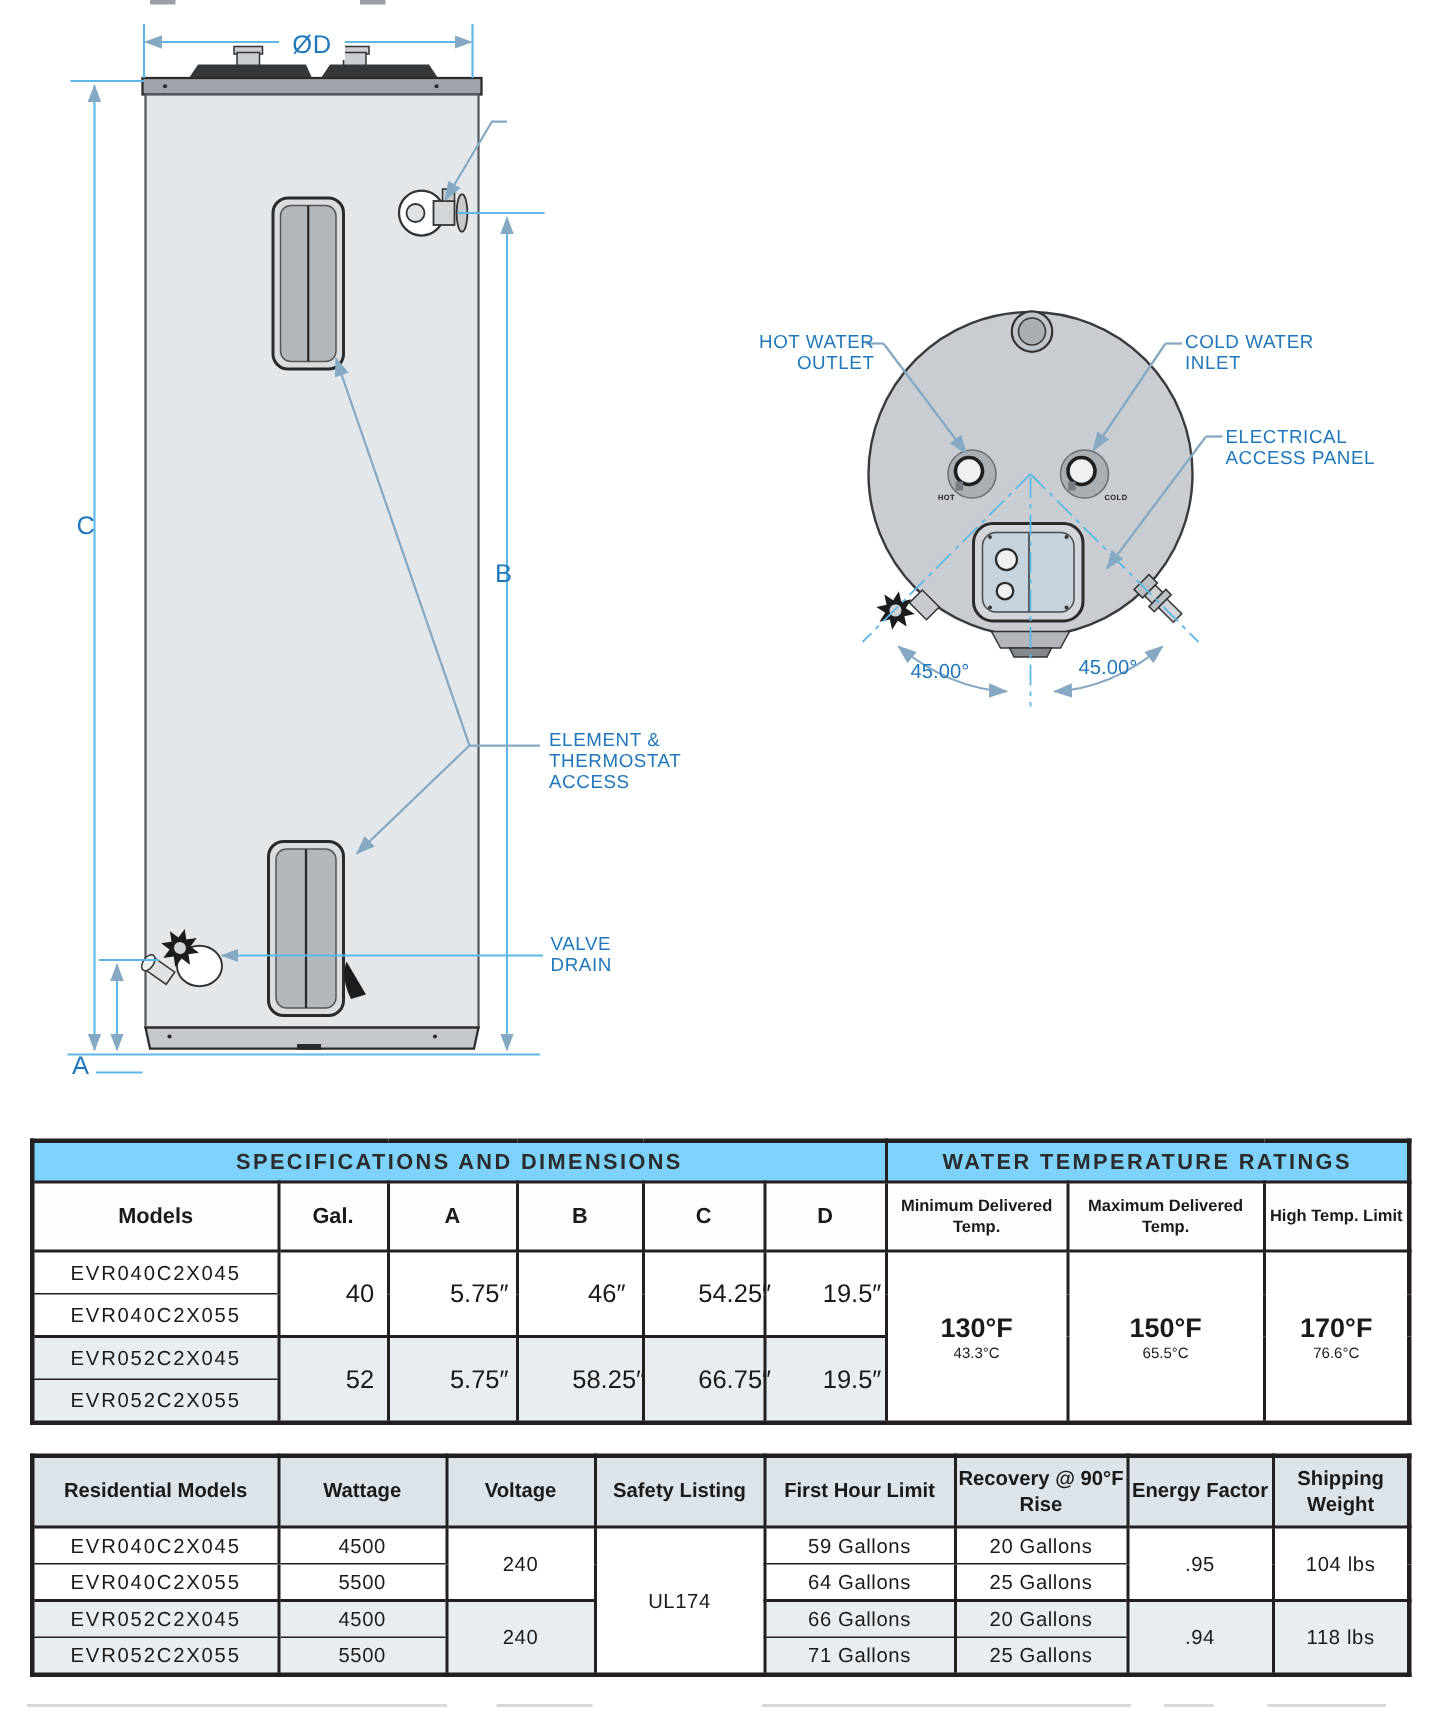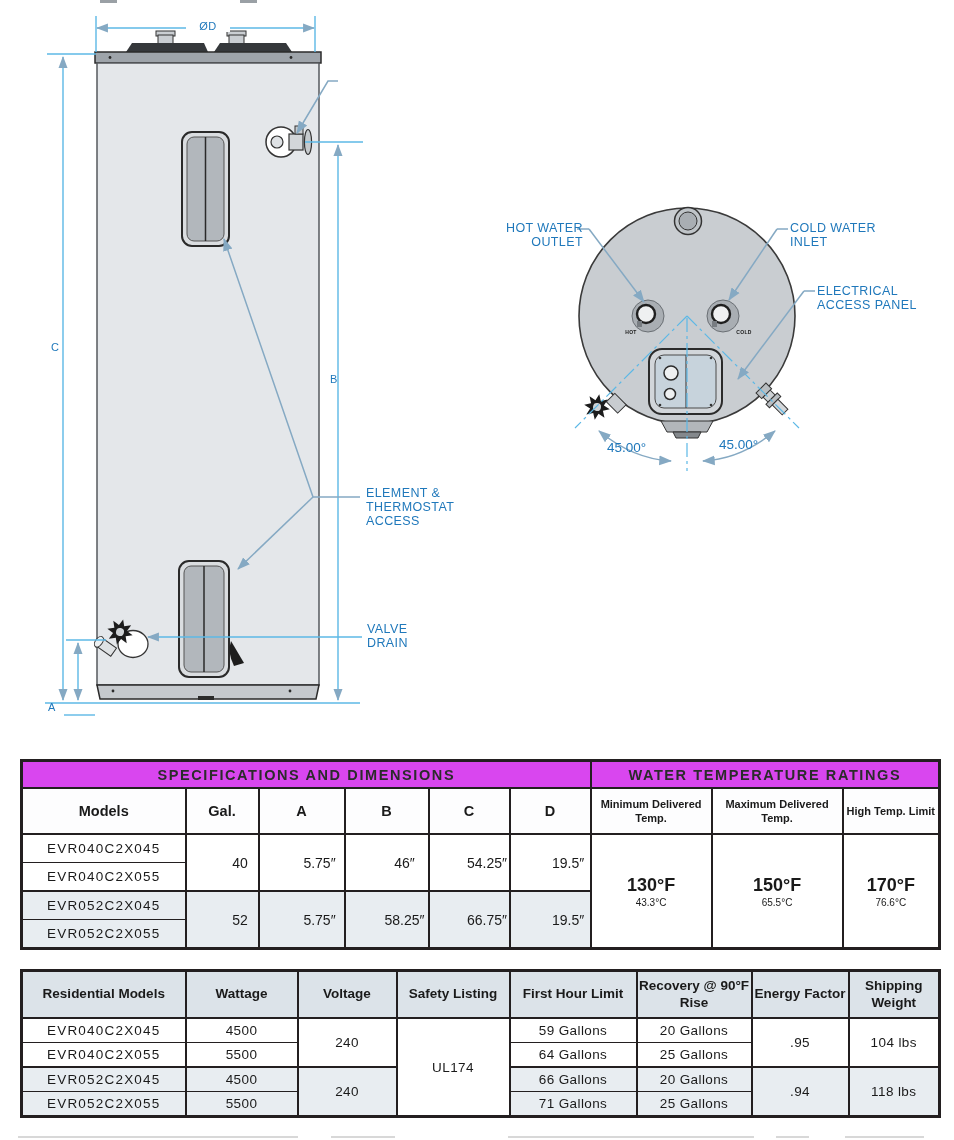--- a/index.html
+++ b/index.html
@@ -4,40 +4,40 @@
 <style>
   html,body{margin:0;padding:0;background:#fff;}
   #page{position:relative;width:954px;height:1140px;background:#fff;overflow:hidden;
         font-family:"Liberation Sans",sans-serif;}
   svg{position:absolute;left:0;top:0;}
 
   
   .lbl{position:absolute;font-family:"Liberation Sans",sans-serif;font-size:12.5px;
        line-height:1.12;color:#1f78bb;letter-spacing:.4px;white-space:normal;}
   .lbl.right{text-align:right;}
-  .dimletter{position:absolute;font-family:"Liberation Sans",sans-serif;font-size:11px;
+  .dimletter{position:absolute;font-family:"Liberation Sans",sans-serif;font-size:17px;
        color:#1f78bb;letter-spacing:.5px;}
   .odlabel{background:#fff;padding:0 5px;text-align:center;}
   .portlbl{position:absolute;font-family:"Liberation Sans",sans-serif;font-size:5px;
        font-weight:bold;color:#1a1a1a;text-align:center;letter-spacing:.3px;}
   .angle{position:absolute;font-family:"Liberation Sans",sans-serif;font-size:13.5px;
        color:#1f78bb;text-align:left;}
 
   
   table{position:absolute;border-collapse:collapse;table-layout:fixed;background:#fff;
         font-family:"Liberation Sans",sans-serif;color:#1a1a1a;border:3px solid #231f20;}
   td,th{border:2px solid #231f20;text-align:center;vertical-align:middle;padding:0;}
-  .title-cell{background:#d946ef;font-size:14.5px;font-weight:bold;letter-spacing:1.6px;
+  .title-cell{background:#7dd3fc;font-size:14.5px;font-weight:bold;letter-spacing:1.6px;
         color:#2b2b2b;height:25px;}
   #spec-table th.colhead{background:#fdfdfe;font-size:14.5px;font-weight:bold;height:44px;}
   #spec-table th.smallhead{font-size:11px;line-height:1.3;}
   #elec-table th.colhead{background:#dce3e9;font-size:13.5px;font-weight:bold;
         line-height:1.25;height:45px;}
   .model-cell{font-size:13.5px;letter-spacing:1.2px;height:27px;}
-  .num-cell{font-size:14px;padding-left:36px;}
+  .num-cell{font-size:17px;padding-left:36px;}
   .shade{background:#e8edf1;}
   .bthin{border-bottom-width:1px;}
   .tthin{border-top-width:1px;}
   .temp-f{font-size:18px;font-weight:bold;}
   .temp-c{font-size:10px;margin-top:1px;}
   #elec-table td{font-size:13.5px;height:23px;letter-spacing:.4px;}
   #elec-table td.model-cell{letter-spacing:1.2px;}
 
   .faint{position:absolute;height:2px;background:#d8d8d8;}
 </style>

